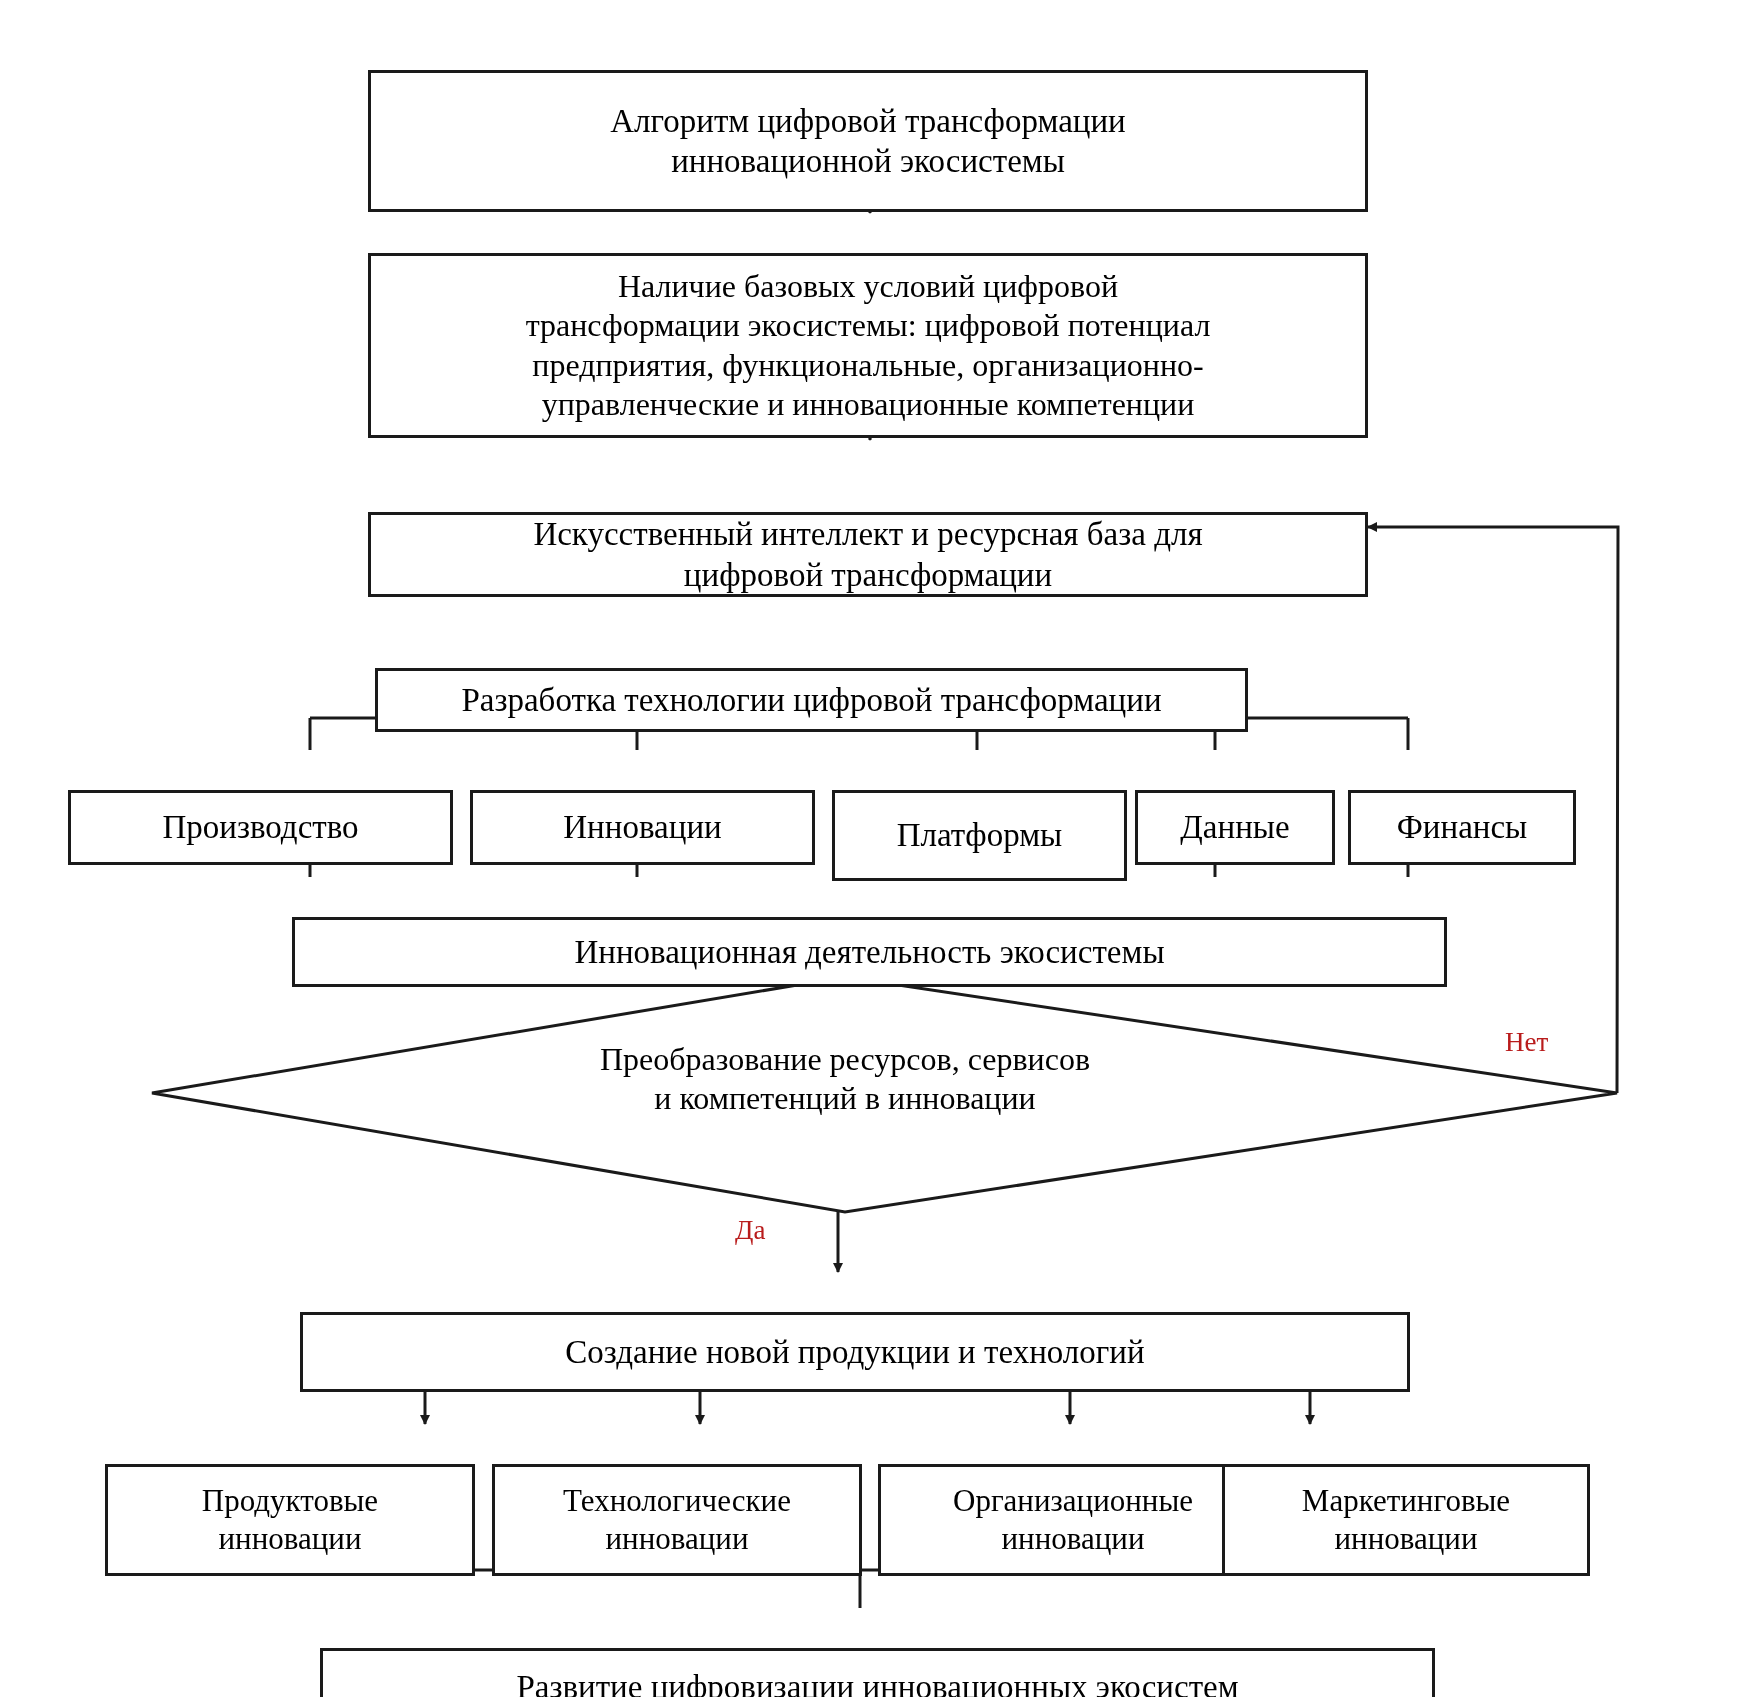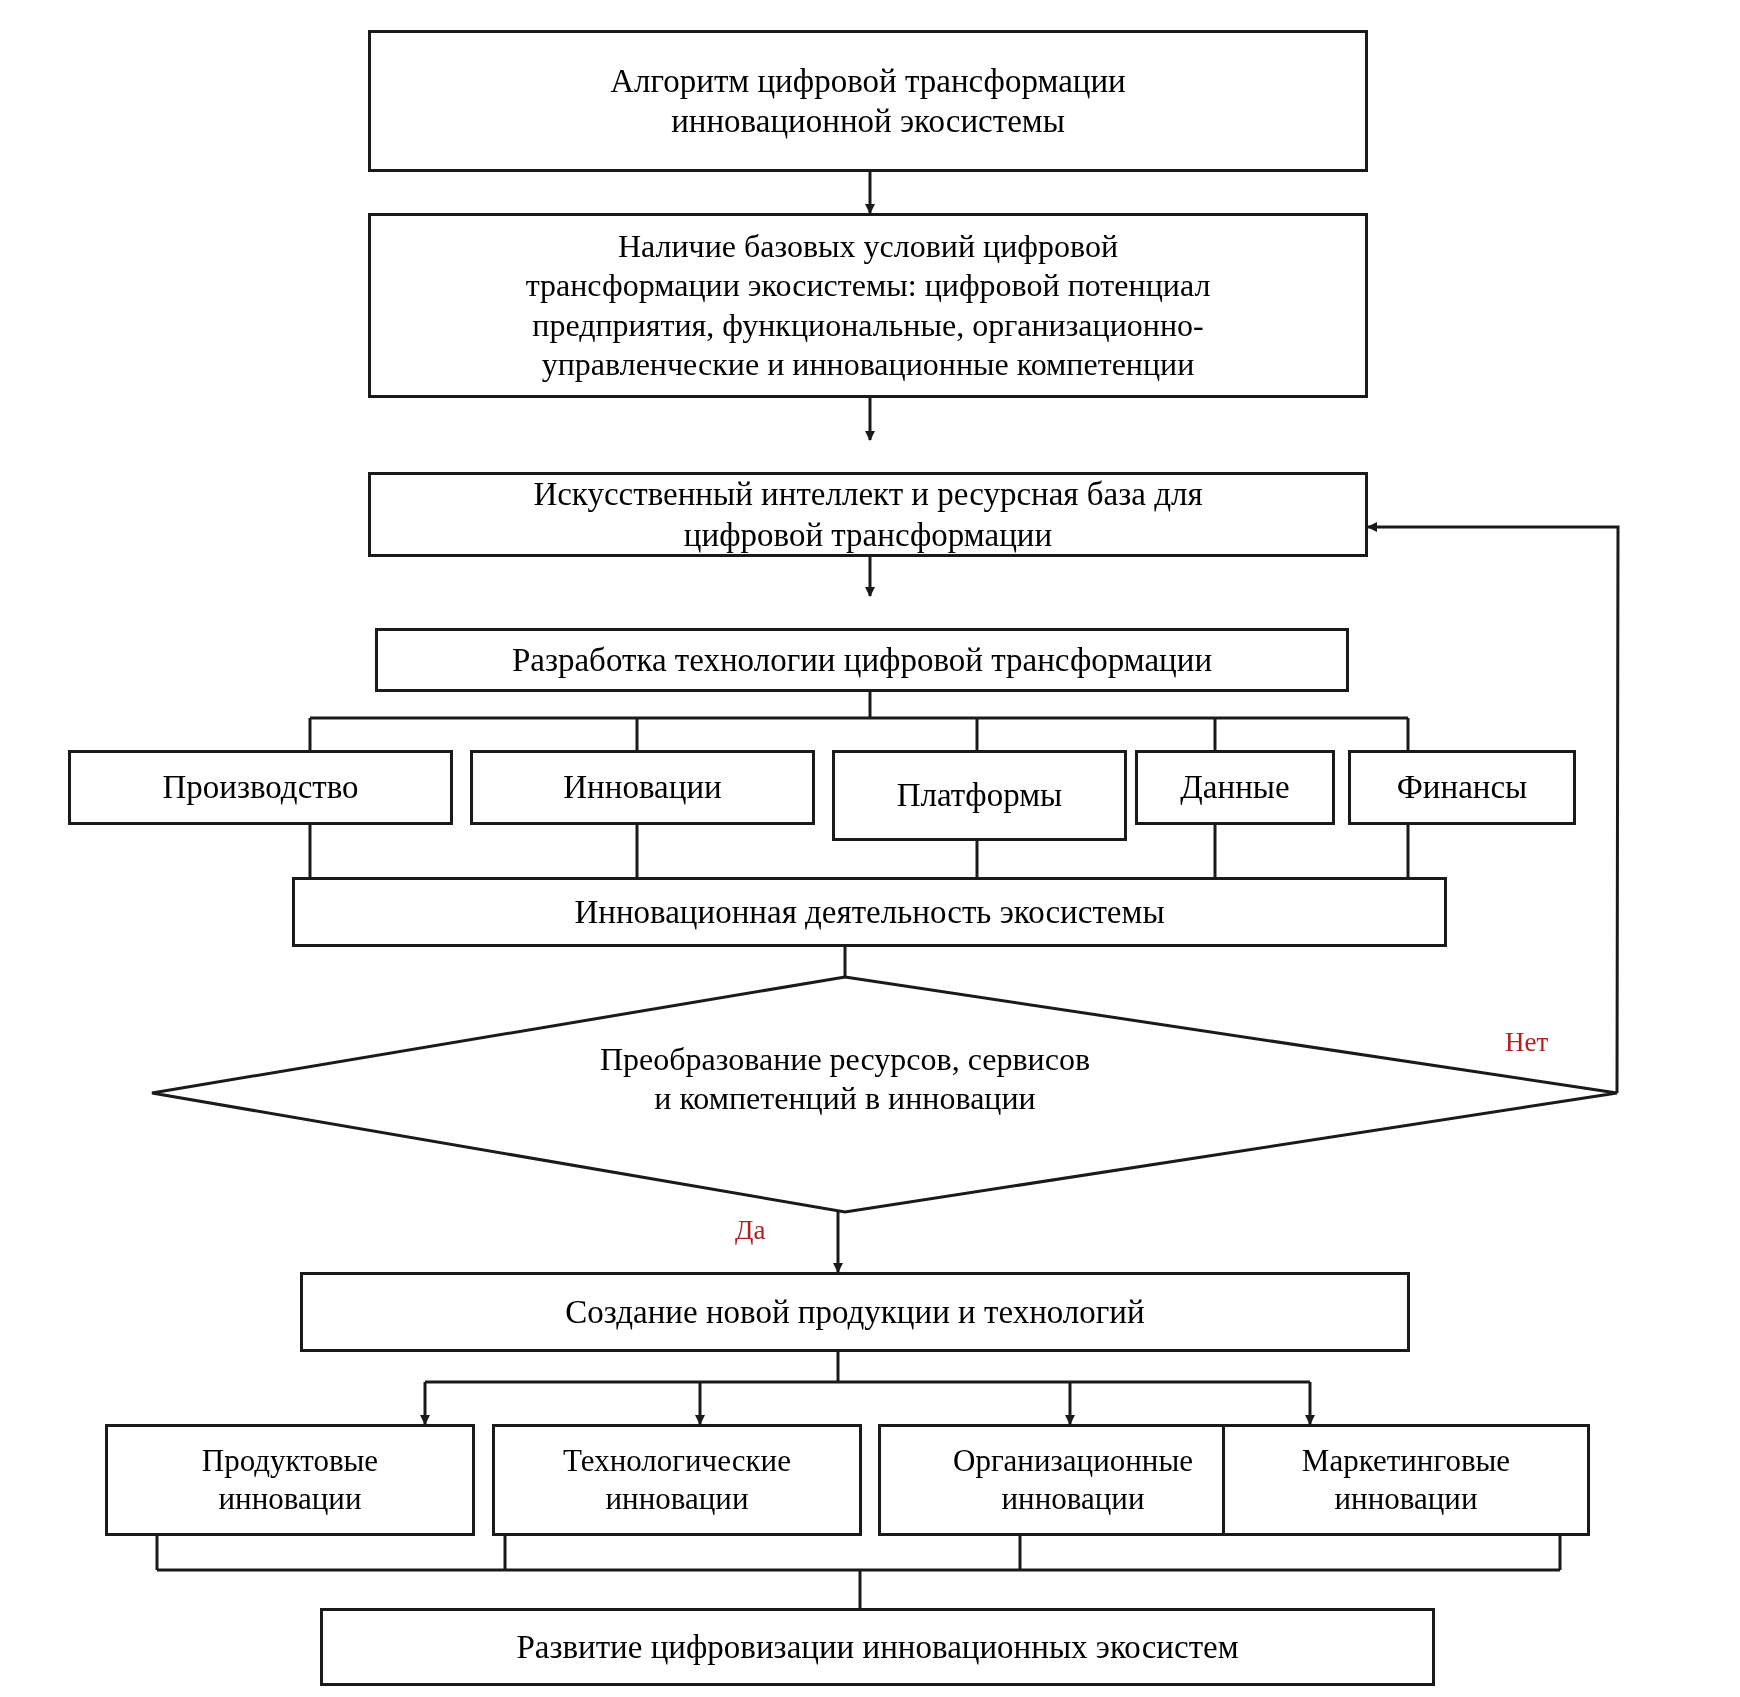--- a/index.html
+++ b/index.html
@@ -30,20 +30,21 @@
     box-sizing: border-box;
     border: 3px solid #1a1a1a;
     background: #ffffff;
     display: flex;
     align-items: center;
     justify-content: center;
     text-align: center;
     color: #000000;
     line-height: 1.22;
     padding: 4px 10px;
+    margin-top: 40px;
   }
   .node .txt {
     display: block;
     width: 100%;
     white-space: pre-line;
   }
   .fs-lg  { font-size: 33px; }
   .fs-md  { font-size: 32px; }
   .fs-sm  { font-size: 31px; }
   .edge-label {
@@ -129,21 +130,21 @@
 трансформации экосистемы: цифровой потенциал
 предприятия, функциональные, организационно-
 управленческие и инновационные компетенции</span>
   </div>
 
   <div class="node fs-lg" style="left:368px; top:472px; width:1000px; height:85px;">
     <span class="txt">Искусственный интеллект и ресурсная база для
 цифровой трансформации</span>
   </div>
 
-  <div class="node fs-lg" style="left:375px; top:628px; width:974px; height:64px;">
+  <div class="node fs-lg" style="left:375px; top:628px; width:873px; height:64px;">
     <span class="txt">Разработка технологии цифровой трансформации</span>
   </div>
 
   <div class="node fs-lg" style="left:68px; top:750px; width:385px; height:75px;">
     <span class="txt">Производство</span>
   </div>
 
   <div class="node fs-lg" style="left:470px; top:750px; width:345px; height:75px;">
     <span class="txt">Инновации</span>
   </div>

